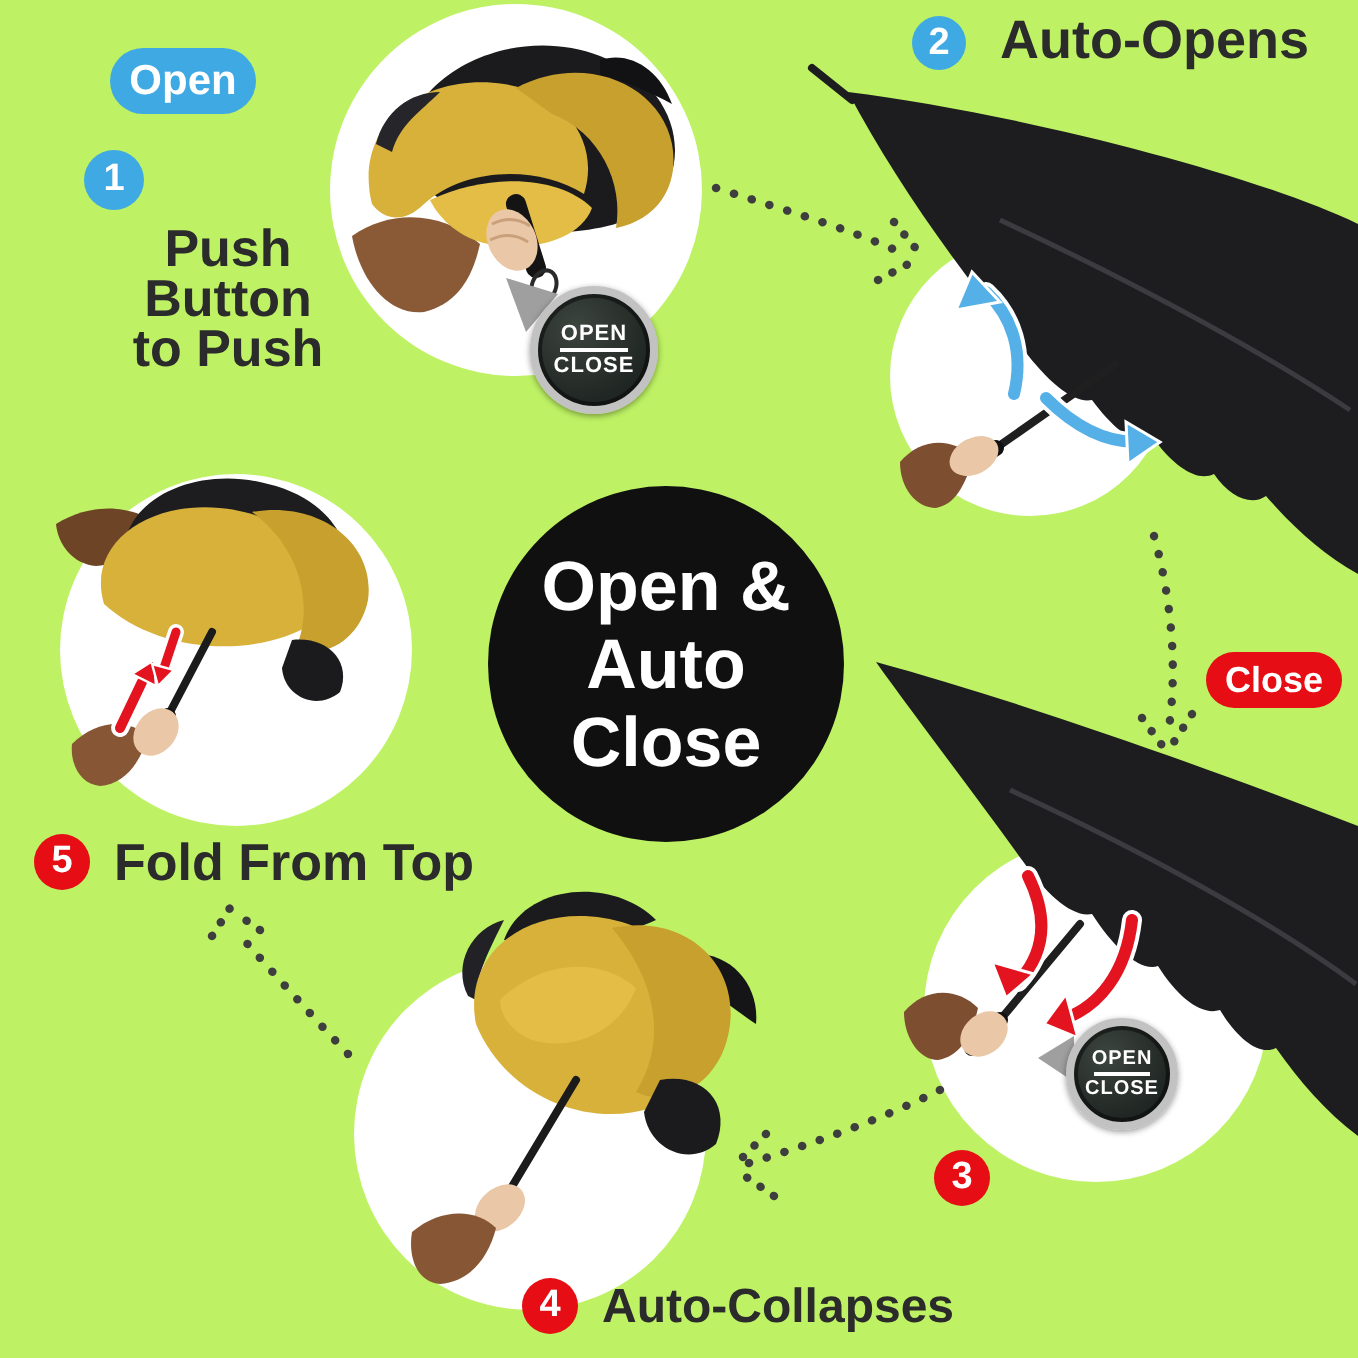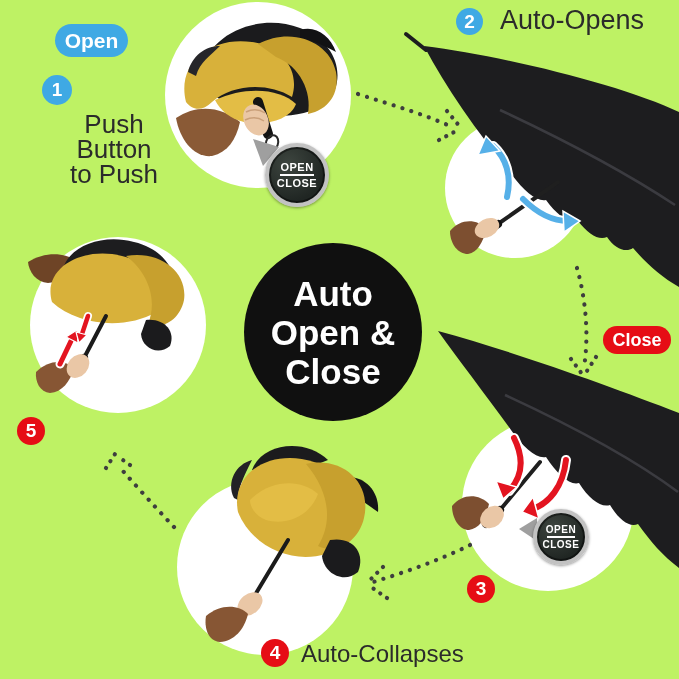--- a/index.html
+++ b/index.html
@@ -19,21 +19,21 @@
     position:absolute;border-radius:50%;color:#fff;font-weight:bold;
     display:flex;align-items:center;justify-content:center;font-size:19px;z-index:4;
   }
   .nb-blue{background:#3fa9e4;}
   .nb-red{background:#e60d15;}
   #badge1{left:42px;top:75px;width:30px;height:30px;}
   #badge2{left:456px;top:8px;width:27px;height:27px;}
   #badge3{left:467px;top:575px;width:28px;height:28px;}
   #badge4{left:261px;top:639px;width:28px;height:28px;}
   #badge5{left:17px;top:417px;width:28px;height:28px;}
-  .step-label{position:absolute;color:#2b2b2b;font-weight:400;z-index:4;}
+  .step-label{position:absolute;color:#2b2b2b;font-weight:700;z-index:4;}
   #label1{left:58px;top:76px;width:112px;text-align:center;font-size:26px;line-height:25px;margin-top:36px;}
   #label2{left:500px;top:7px;font-size:27px;line-height:27px;}
   #label3{left:498px;top:576px;width:164px;text-align:center;font-size:26px;line-height:25px;}
   #label4{left:301px;top:640px;font-size:24px;line-height:27px;}
   #label5{left:57px;top:418px;font-size:26px;line-height:27px;}
   .center-circle{
     position:absolute;left:244px;top:243px;width:178px;height:178px;border-radius:50%;
     background:#101010;color:#fff;display:flex;flex-direction:column;align-items:center;
     justify-content:center;font-weight:bold;font-size:35px;line-height:39px;z-index:3;
     text-align:center;
@@ -184,24 +184,25 @@
   <div class="num-badge nb-red" id="badge4">4</div>
   <div class="num-badge nb-red" id="badge5">5</div>
 
   <div class="step-label" id="label1">
     <div>Push</div>
     <div>Button</div>
     <div>to Push</div>
   </div>
   <div class="step-label" id="label2">Auto-Opens</div>
   <div class="step-label" id="label4">Auto-Collapses</div>
+  <div class="step-label" id="label5">Fold From Top</div>
 
   <div class="center-circle">
+    <div>Open &amp;</div>
     <div>Auto</div>
-    <div>Open &amp;</div>
     <div>Close</div>
   </div>
 
   <div class="oc-badge" id="oc1">
     <div>OPEN</div>
     <div class="sep"></div>
     <div>CLOSE</div>
   </div>
   <div class="oc-badge" id="oc3">
     <div>OPEN</div>

